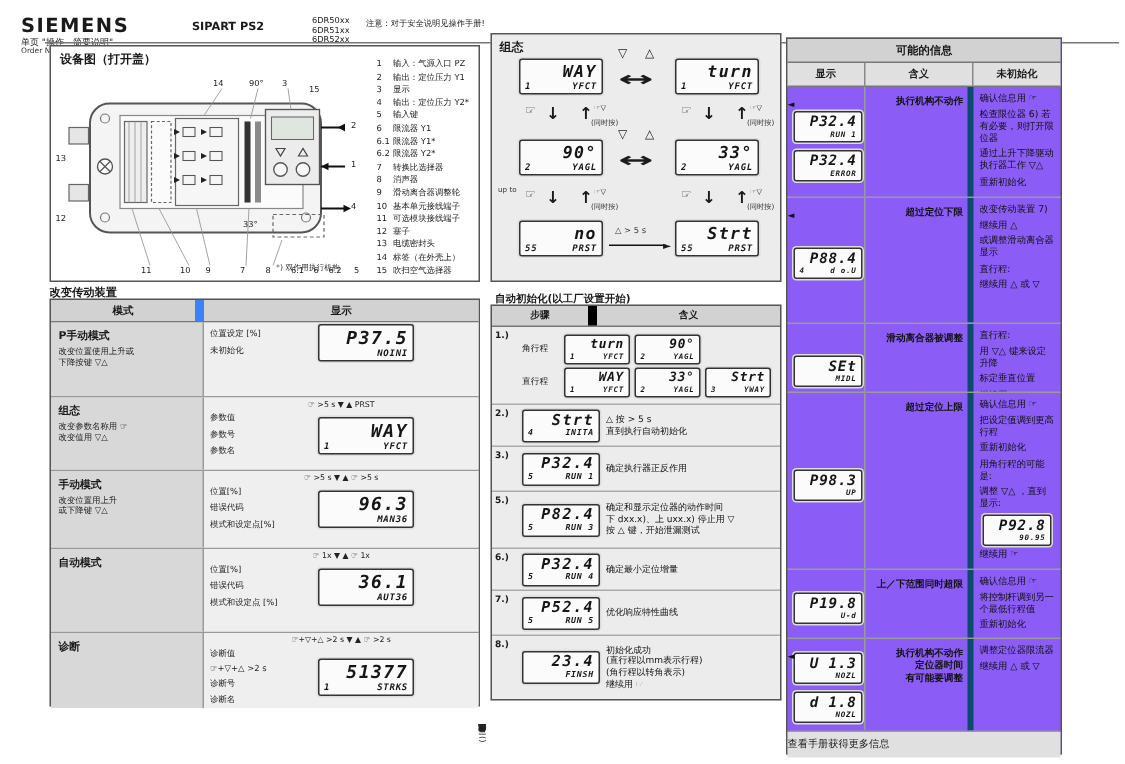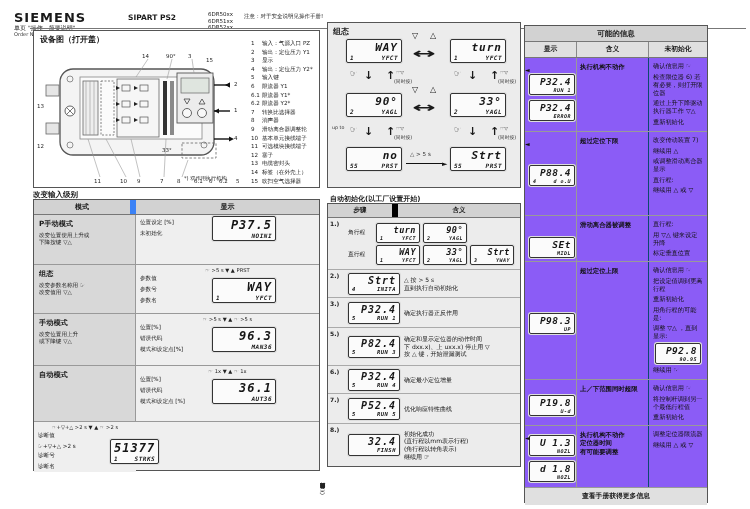--- a/index.html
+++ b/index.html
@@ -111,26 +111,26 @@
              background:#d2d2d2;border-bottom:1px solid #777;}
   .msg-cols{display:grid;grid-template-columns:52px 72px 1fr;height:15px;background:#e0e0e0;
             border-bottom:1px solid #777;}
   .msg-cols div{font-size:6.8px;font-weight:bold;text-align:center;line-height:15px;}
   .msg-cols div:not(:last-child){border-right:1px solid #888;}
   .mr{display:grid;grid-template-columns:52px 72px 1fr;border-bottom:1px solid #999;
       box-sizing:border-box;overflow:hidden;}
   .mr-disp{position:relative;border-right:1px solid #999;padding:4px 1px 0 4px;
            display:flex;flex-direction:column;gap:5px;align-items:center;justify-content:center;}
   .mr-arrow{position:absolute;left:0px;top:8px;font-size:6px;color:#111;}
-  .mr-mean{border-right:1px solid #0c4a6e;padding:5px 3px;}
+  .mr-mean{border-right:4px solid #0c4a6e;padding:5px 3px;text-align:right;}
   .mr-mline{font-size:6.4px;line-height:8.4px;font-weight:bold;color:#111;}
   .mr-act{padding:4px 4px;}
   .mr-aline{font-size:6.2px;line-height:8px;margin-bottom:2.5px;color:#111;}
   .mr-alcd{text-align:center;margin:2px 0;}
-  .msg-footer{height:17px;line-height:17px;text-align:center;font-size:6.8px;font-weight:bold;
+  .msg-footer{height:17px;line-height:17px;text-align:left;font-size:6.8px;font-weight:normal;
               background:#e0e0e0;}
 </style>
 </head>
 <body>
 
 <div class="page">
 
   <div class="abs brand">SIEMENS</div>
   <div class="abs doc-type">单页 "操作 - 简要说明"</div>
   <div class="abs order-no">Order No. A5E007461 1-03)</div>
@@ -349,21 +349,21 @@
     <span class="abs varrow" style="left:140px;top:102px;">↓</span>
     <span class="abs varrow" style="left:162px;top:102px;">↑</span>
     <span class="abs tiny" style="left:172px;top:103px;">☞▽</span>
     <span class="abs tiny" style="left:170px;top:111px;">(同时按)</span>
 
     <span class="abs tiny" style="left:82px;top:128px;font-size:5.6px;">△  &gt; 5 s</span>
     <div class="harrow-line"></div>
     <span class="harrow-head">►</span>
   </div>
 
-  <div class="abs levels-title">改变输入级别</div>
+  <div class="abs levels-title">改变传动装置</div>
   <div class="abs levels">
     <div class="lv-head">
       <div>模式</div>
       <div>显示</div>
     </div>
     <div id="levels-rows">
         <div class="lv-row" style="height: 50px;">
           <div class="lv-mode">
             <div class="lv-title">P手动模式</div>
             <div class="lv-desc">改变位置使用上升或</div>
@@ -446,20 +446,23 @@
               <div class="lcd lcd-md">
                 <div class="l1">36.1</div>
                 <div class="l2">
                   <span>AUT36</span>
                 </div>
               </div>
             </div>
           </div>
         </div>
         <div class="lv-row" style="height: 48px;">
+          <div class="lv-mode">
+            <div class="lv-title">诊断</div>
+          </div>
           <div class="lv-disp">
             <div class="lv-trans">☞+▽+△ &gt;2 s ▼        ▲ ☞ &gt;2 s</div>
             <div class="lv-body">
               <div class="lv-labels">
                 <div class="lv-label">诊断值</div>
                 <div class="lv-label">☞+▽+△  &gt;2 s</div>
                 <div class="lv-label">诊断号</div>
                 <div class="lv-label">诊断名</div>
               </div>
               <div class="lcd lcd-md">
@@ -576,21 +579,21 @@
           <div class="st-lcd"><div class="lcd lcd-sm"><div class="l1">P52.4</div><div class="l2">
                 <span class="n">5</span>
                 <span>RUN 5</span>
               </div></div></div>
           <div class="st-desc">
             <div class="st-line">优化响应特性曲线</div>
           </div>
         </div>
         <div class="st-row" style="min-height: 42px;">
           <div class="st-no">8.)</div>
-          <div class="st-lcd"><div class="lcd lcd-sm"><div class="l1">32.4</div><div class="l2">
+          <div class="st-lcd"><div class="lcd lcd-sm"><div class="l1">23.4</div><div class="l2">
                 <span>FINSH</span>
               </div></div></div>
           <div class="st-desc">
             <div class="st-line">初始化成功</div>
             <div class="st-line">(直行程以mm表示行程)</div>
             <div class="st-line">(角行程以转角表示)</div>
             <div class="st-line">继续用 ☞</div>
           </div>
         </div>
       </div>

